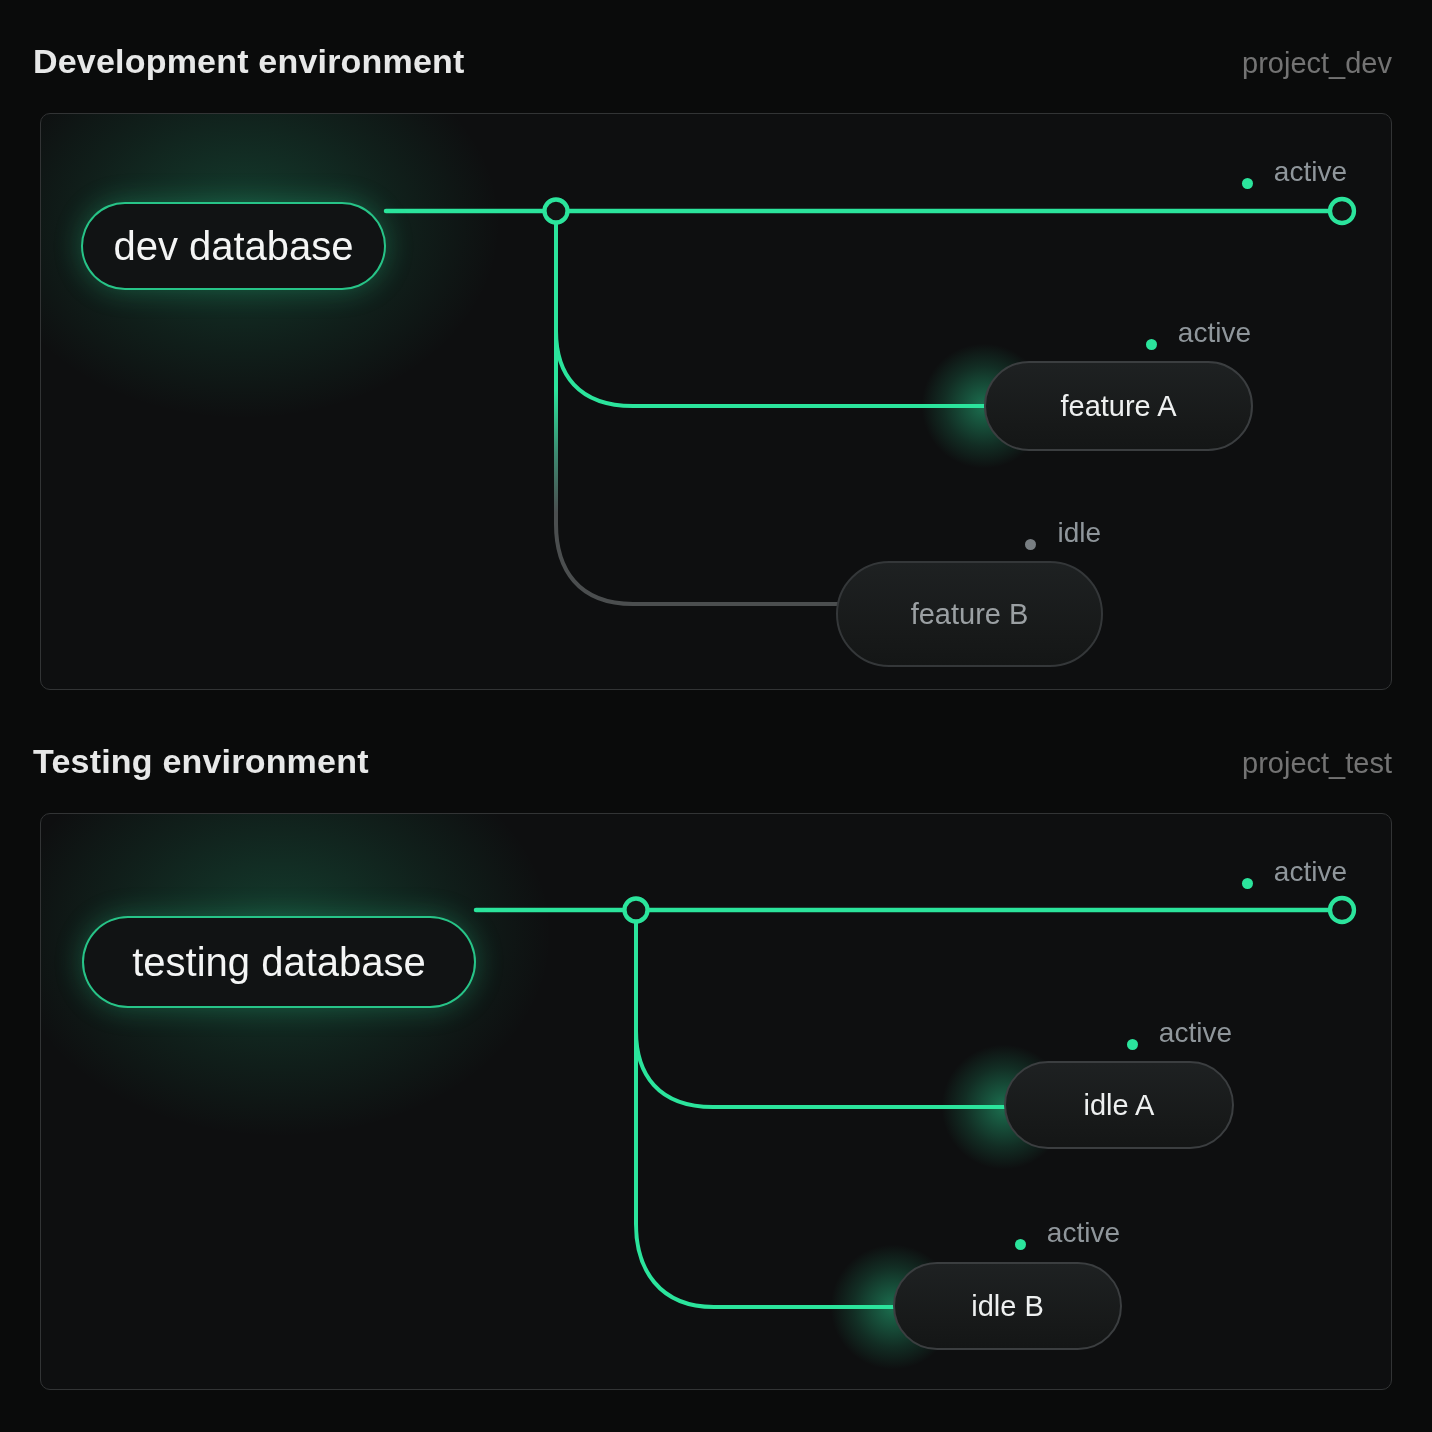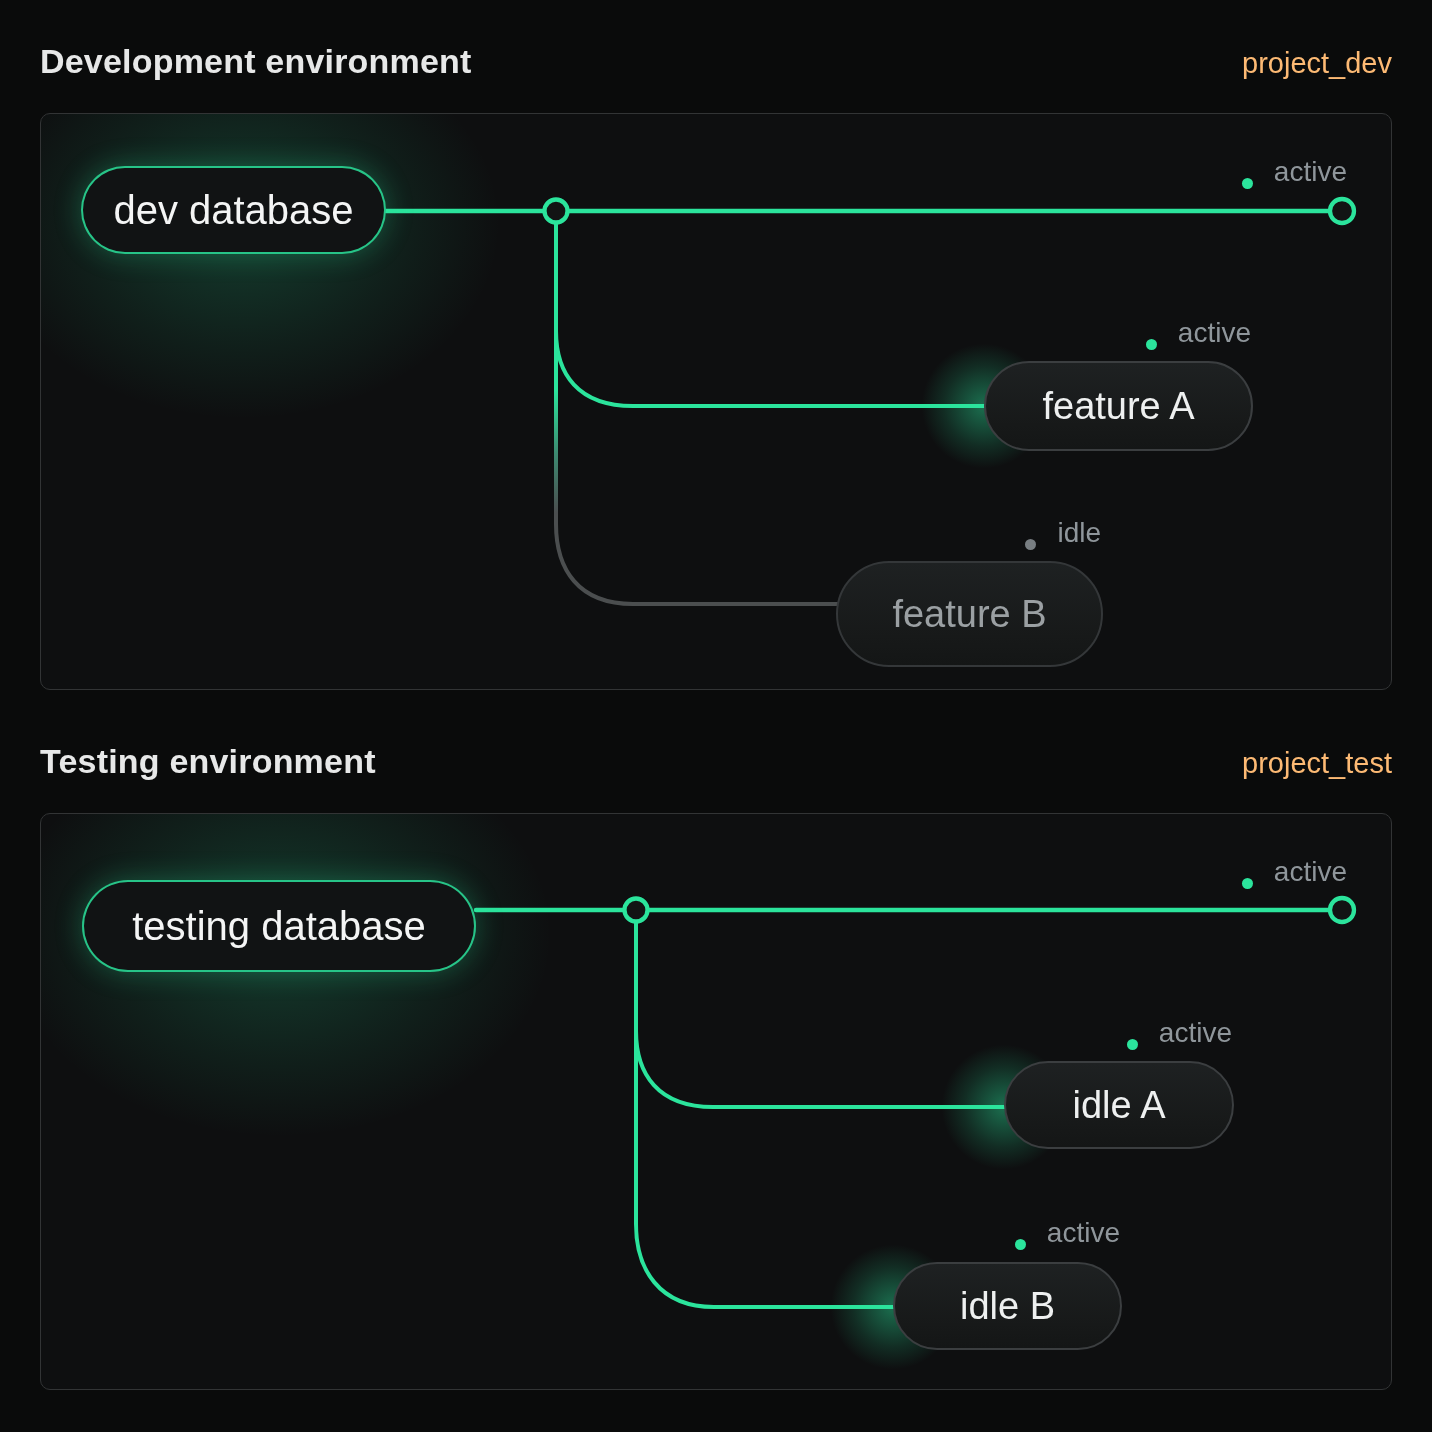--- a/index.html
+++ b/index.html
@@ -6,36 +6,36 @@
   html, body { width: 1432px; height: 1432px; }
   body {
     background: #0a0b0b;
     font-family: "Liberation Sans", sans-serif;
     position: relative;
     overflow: hidden;
     color: #f2f3f3;
   }
   .section-header {
     position: absolute;
-    left: 40px;
+    left: 33px;
     right: 40px;
     display: flex;
     justify-content: space-between;
     align-items: baseline;
   }
   .section-title {
     font-size: 34px;
     font-weight: 600;
     color: #e7e8e8;
     letter-spacing: 0.2px;
   }
   .project-label {
     font-size: 29px;
     font-weight: 400;
-    color: #fdba74;
+    color: #737373;
   }
   .panel {
     position: absolute;
     left: 40px;
     width: 1352px;
     height: 577px;
     background: #0e0f10;
     border: 1.5px solid #323435;
     border-radius: 10px;
     overflow: hidden;
@@ -60,25 +60,26 @@
     justify-content: center;
     border-radius: 999px;
     white-space: nowrap;
   }
   .pill.db {
     background: #111314;
     border: 2px solid rgba(43,228,156,0.85);
     box-shadow: 0 0 28px rgba(43,228,156,0.28);
     font-size: 40px;
     color: #f4f5f5;
+    margin-top: 36px;
   }
   .pill.branch {
     background: linear-gradient(180deg, #1e2122 0%, #171919 72%, #141616 100%);
     border: 2px solid #3b3e40;
-    font-size: 38px;
+    font-size: 29px;
     color: #eef0f0;
   }
   .pill.branch.st-idle {
     border-color: #343739;
     color: #9ba0a3;
   }
   .status {
     position: absolute;
     display: flex;
     align-items: flex-end;

